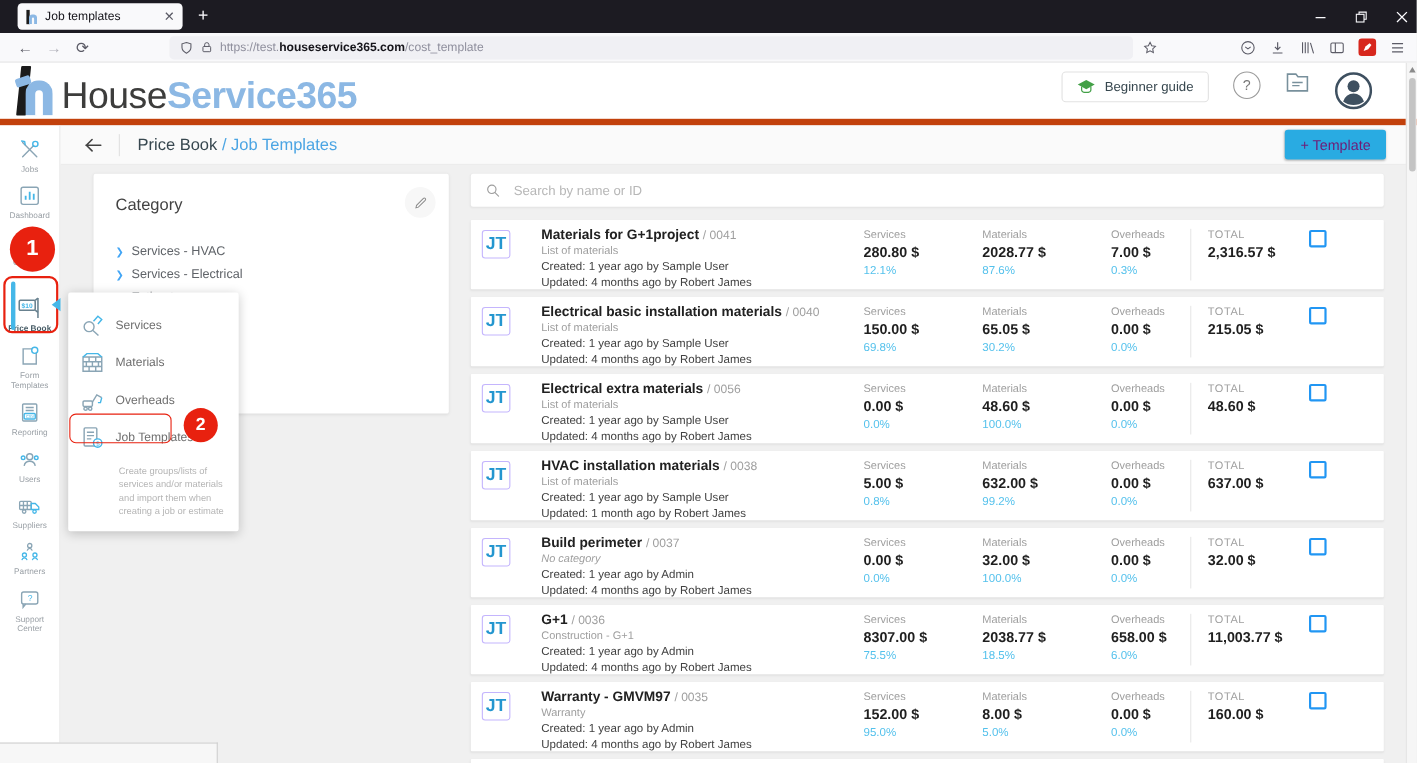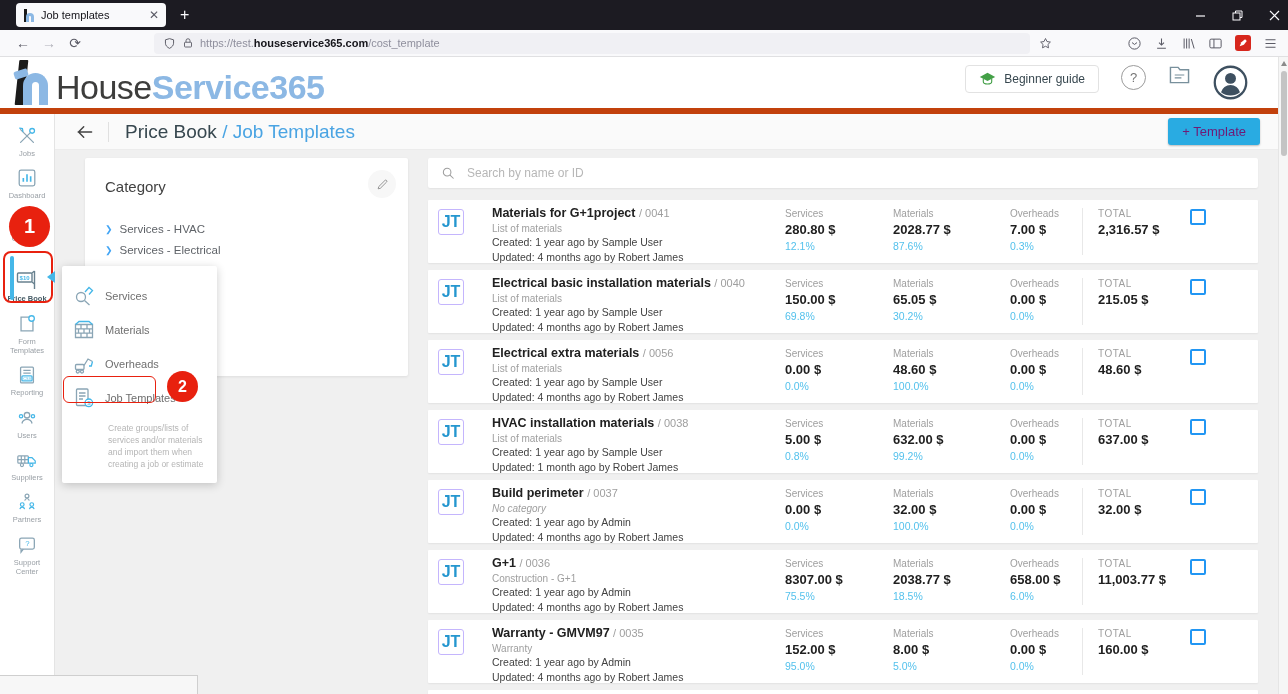--- a/index.html
+++ b/index.html
@@ -41,21 +41,21 @@
   
   .layout{display:flex;height:580px;}
   .sidebar{width:55px;background:#fff;border-right:1px solid #e4e4e4;padding-top:6px;flex:none;}
   .sb-item{display:flex;flex-direction:column;align-items:center;padding:5px 2px 4px;}
   .sb-item .sb-label{font-size:7.5px;color:#9aa0a6;text-align:center;line-height:1.25;margin-top:2px;}
   .sb-item.pricebook{margin-top:16px;}
   .sb-item.pricebook .sb-label{color:#455a64;font-weight:700;}
   .main{flex:1;display:flex;flex-direction:column;min-width:0;}
   .crumbbar{height:36px;background:#fafafa;border-bottom:1px solid #ececec;display:flex;align-items:center;padding:0 28px 0 20px;}
   .crumb-sep-line{width:1px;height:20px;background:#e0e0e0;margin:0 16px 0 14px;}
-  .crumb{font-size:19px;}
+  .crumb{font-size:15px;}
   .crumb .root{color:#37474f;font-weight:500;}
   .crumb .link{color:#4aa4e3;font-weight:500;}
   .tmpl-btn{margin-left:auto;background:#29abe2;color:#701a75;font-size:13px;border:none;border-radius:3px;padding:6px 14px;box-shadow:0 1px 2px rgba(0,0,0,.25);}
   .content{flex:1;display:flex;align-items:flex-start;padding:8px 30px 0 30px;background:#f0f0f0;overflow:hidden;}
 
   
   .category-card{width:323px;height:218px;background:#fff;border-radius:2px;box-shadow:0 1px 3px rgba(0,0,0,.08);position:relative;padding:20px 20px;flex:none;}
   .cat-title{font-size:15px;color:#424242;font-weight:500;}
   .pencil-btn{position:absolute;right:12px;top:12px;width:28px;height:28px;border-radius:50%;background:#f7f7f7;display:flex;align-items:center;justify-content:center;}
   .cat-tree{margin-top:28px;display:flex;flex-direction:column;gap:9px;}

